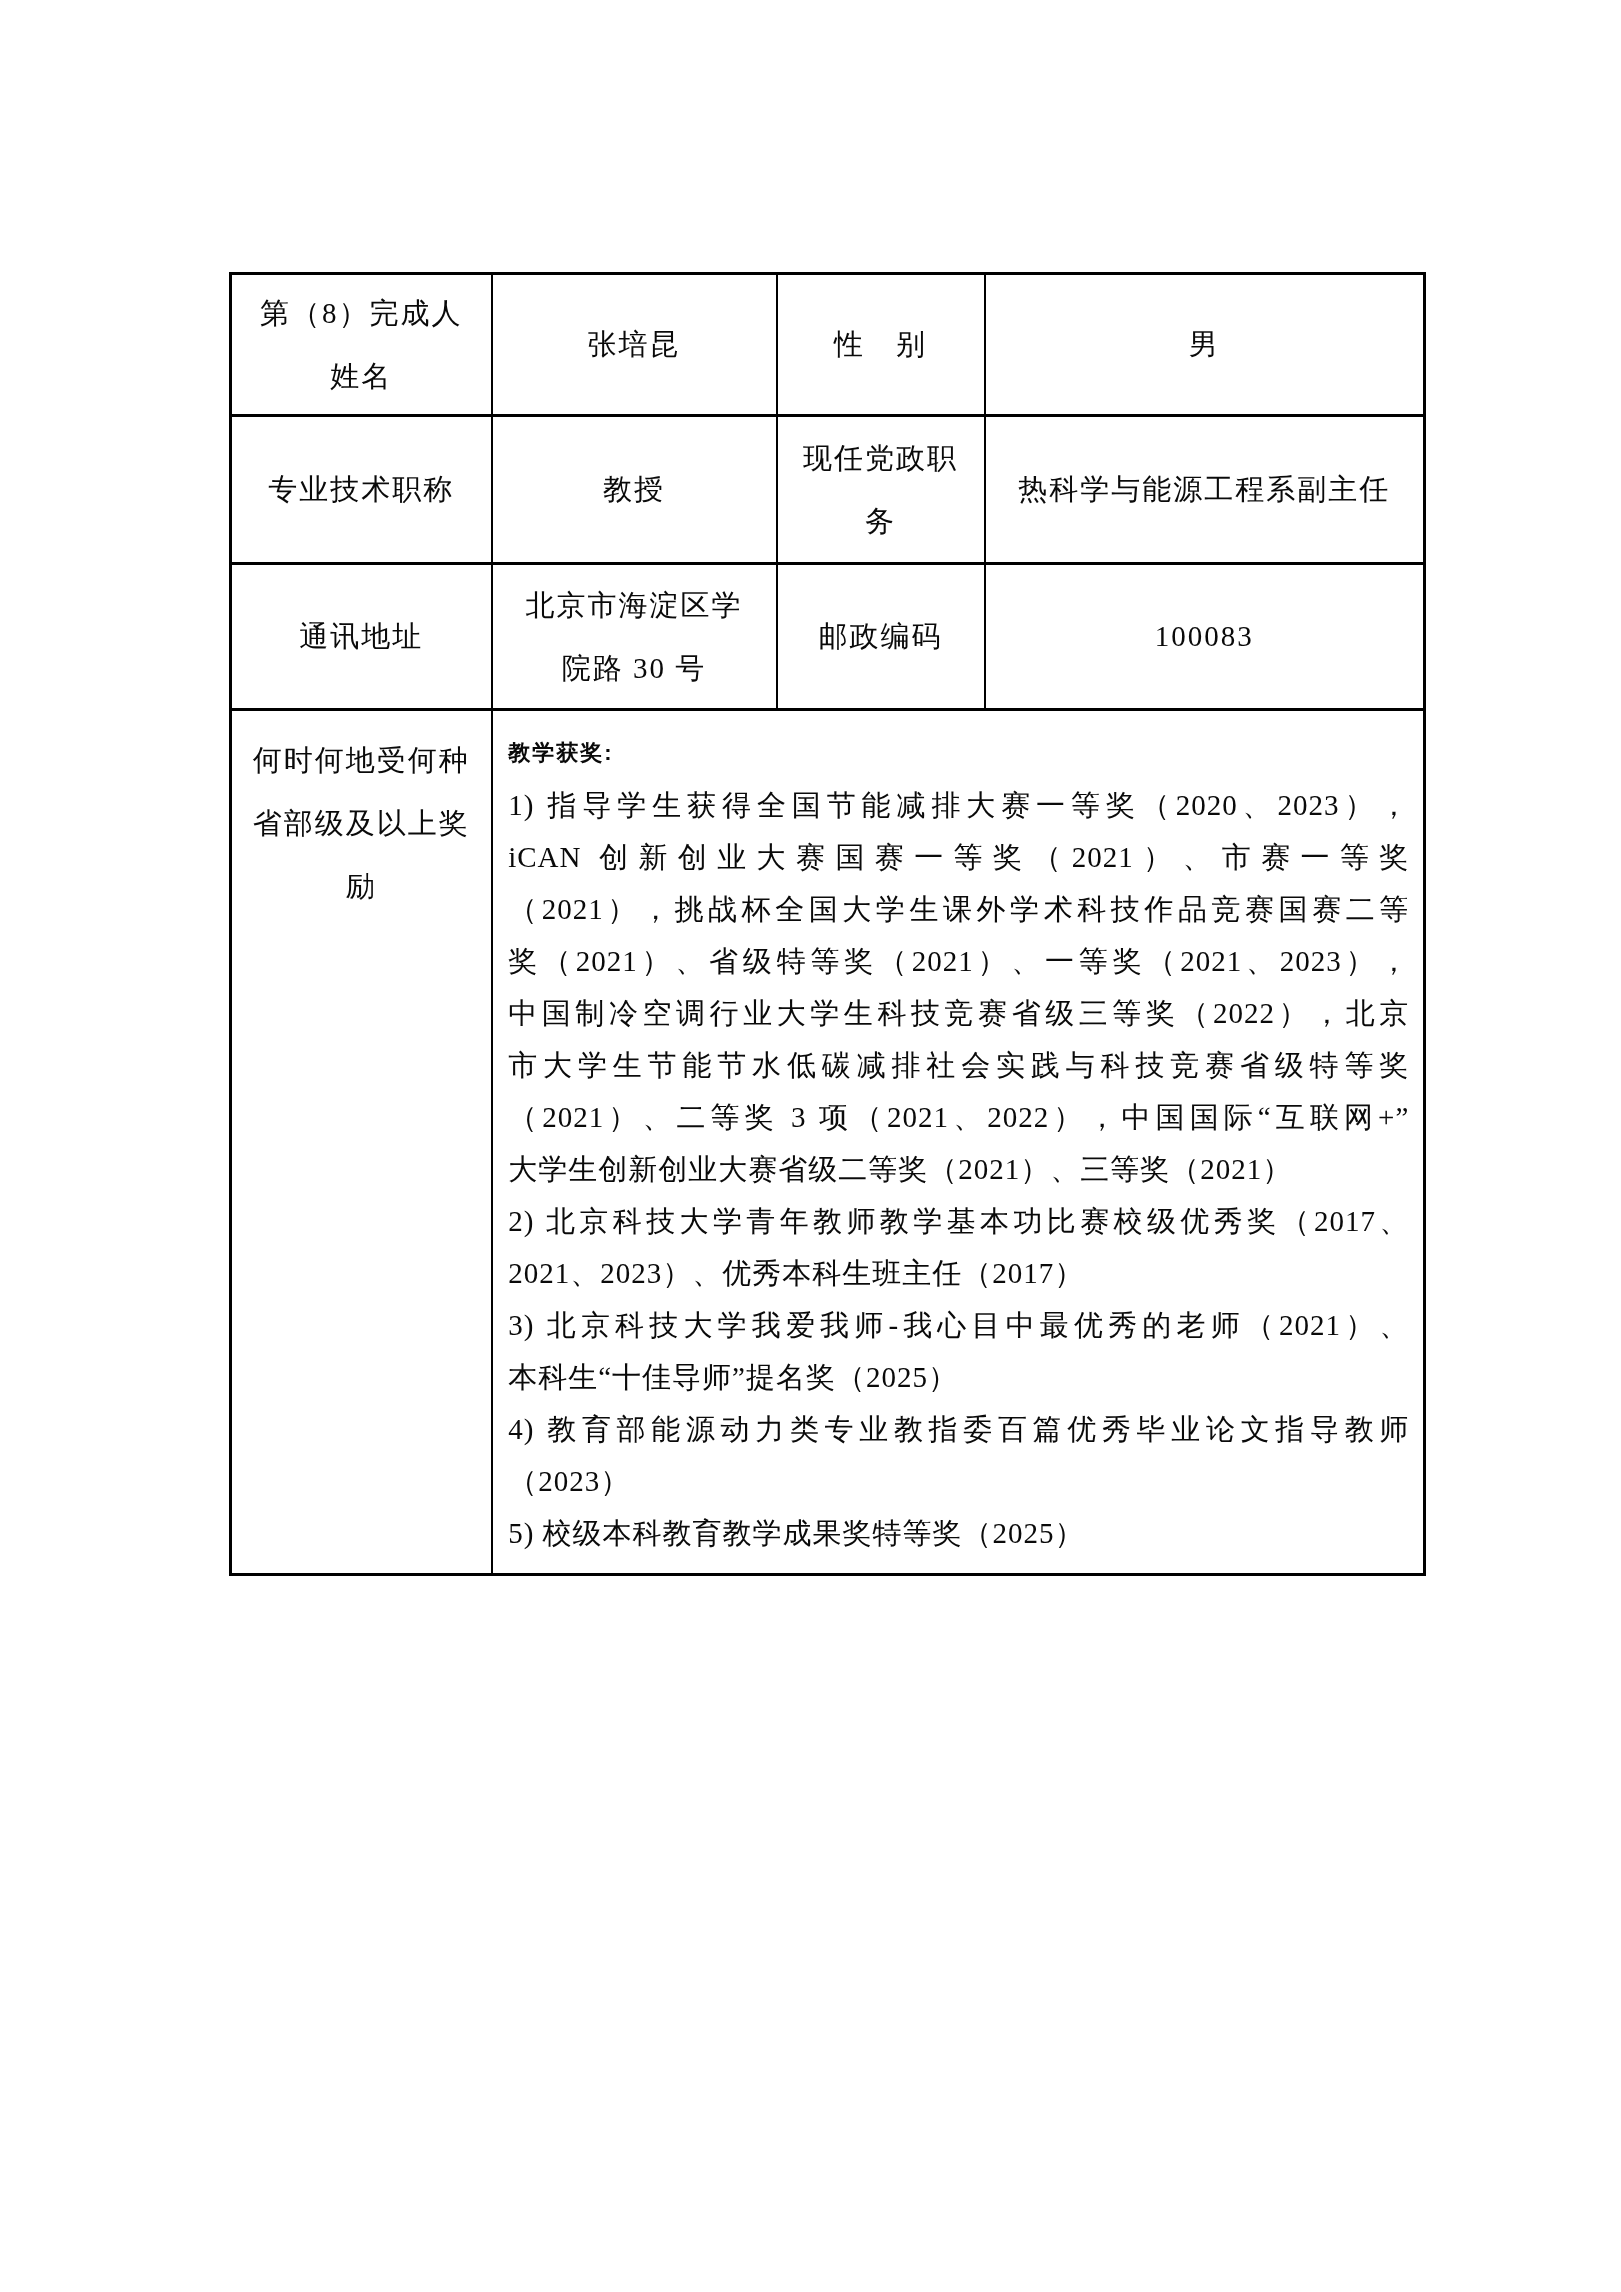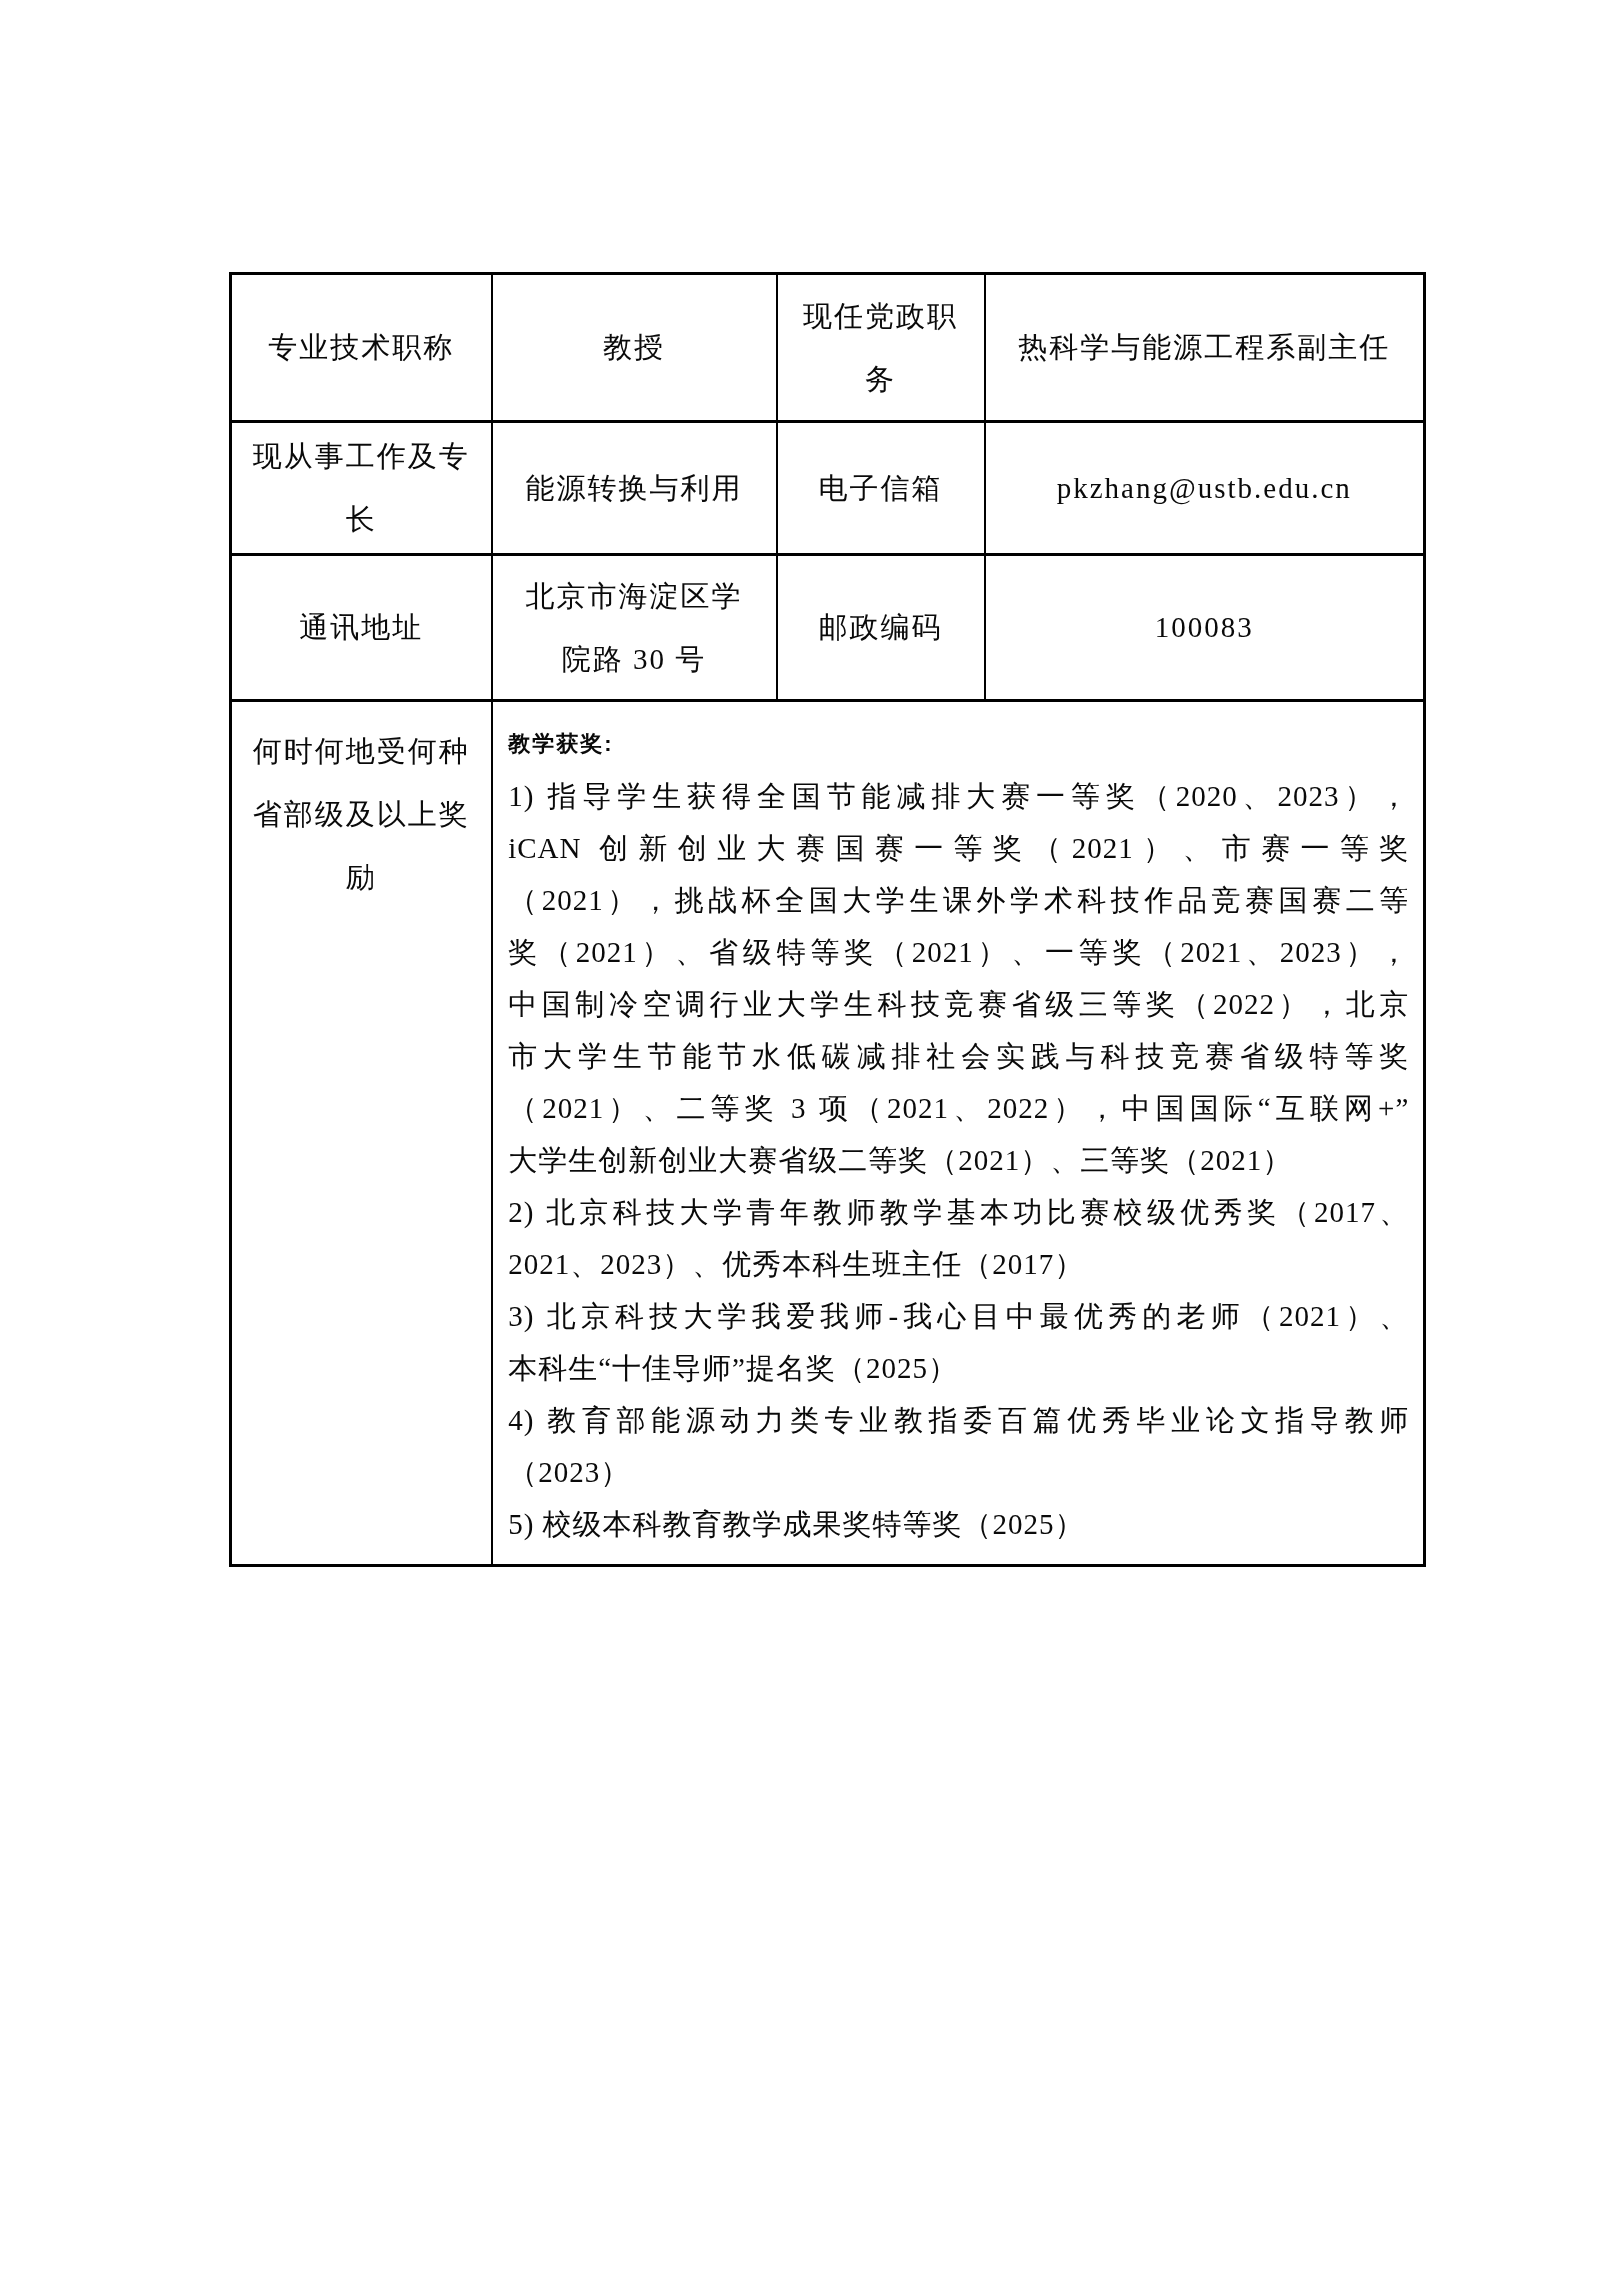--- a/index.html
+++ b/index.html
@@ -74,37 +74,37 @@
 <div class="page">
   <table class="form">
     <colgroup>
       <col style="width:261px">
       <col style="width:285px">
       <col style="width:208px">
       <col style="width:440px">
     </colgroup>
 
     <tbody>
+        <tr class="h1">
+      <td>第（8）完成人姓名</td>
+      <td>张培昆</td>
+      <td>性　别</td>
+      <td>男</td>
+    </tr>
 
 
 
     <tr class="h4">
       <td>专业技术职称</td>
       <td>教授</td>
       <td>现任党政职务</td>
       <td>热科学与能源工程系副主任</td>
     </tr>
 
 
-    <tr class="h6">
-      <td>现从事工作及专长</td>
-      <td>能源转换与利用</td>
-      <td>电子信箱</td>
-      <td>pkzhang@ustb.edu.cn</td>
-    </tr>
 
     <tr class="h7">
       <td>通讯地址</td>
       <td class="pad-lg">北京市海淀区学院路 30 号</td>
       <td>邮政编码</td>
       <td>100083</td>
     </tr>
 
     <tr class="h8">
       <td class="top-label">何时何地受何种省部级及以上奖励</td>

